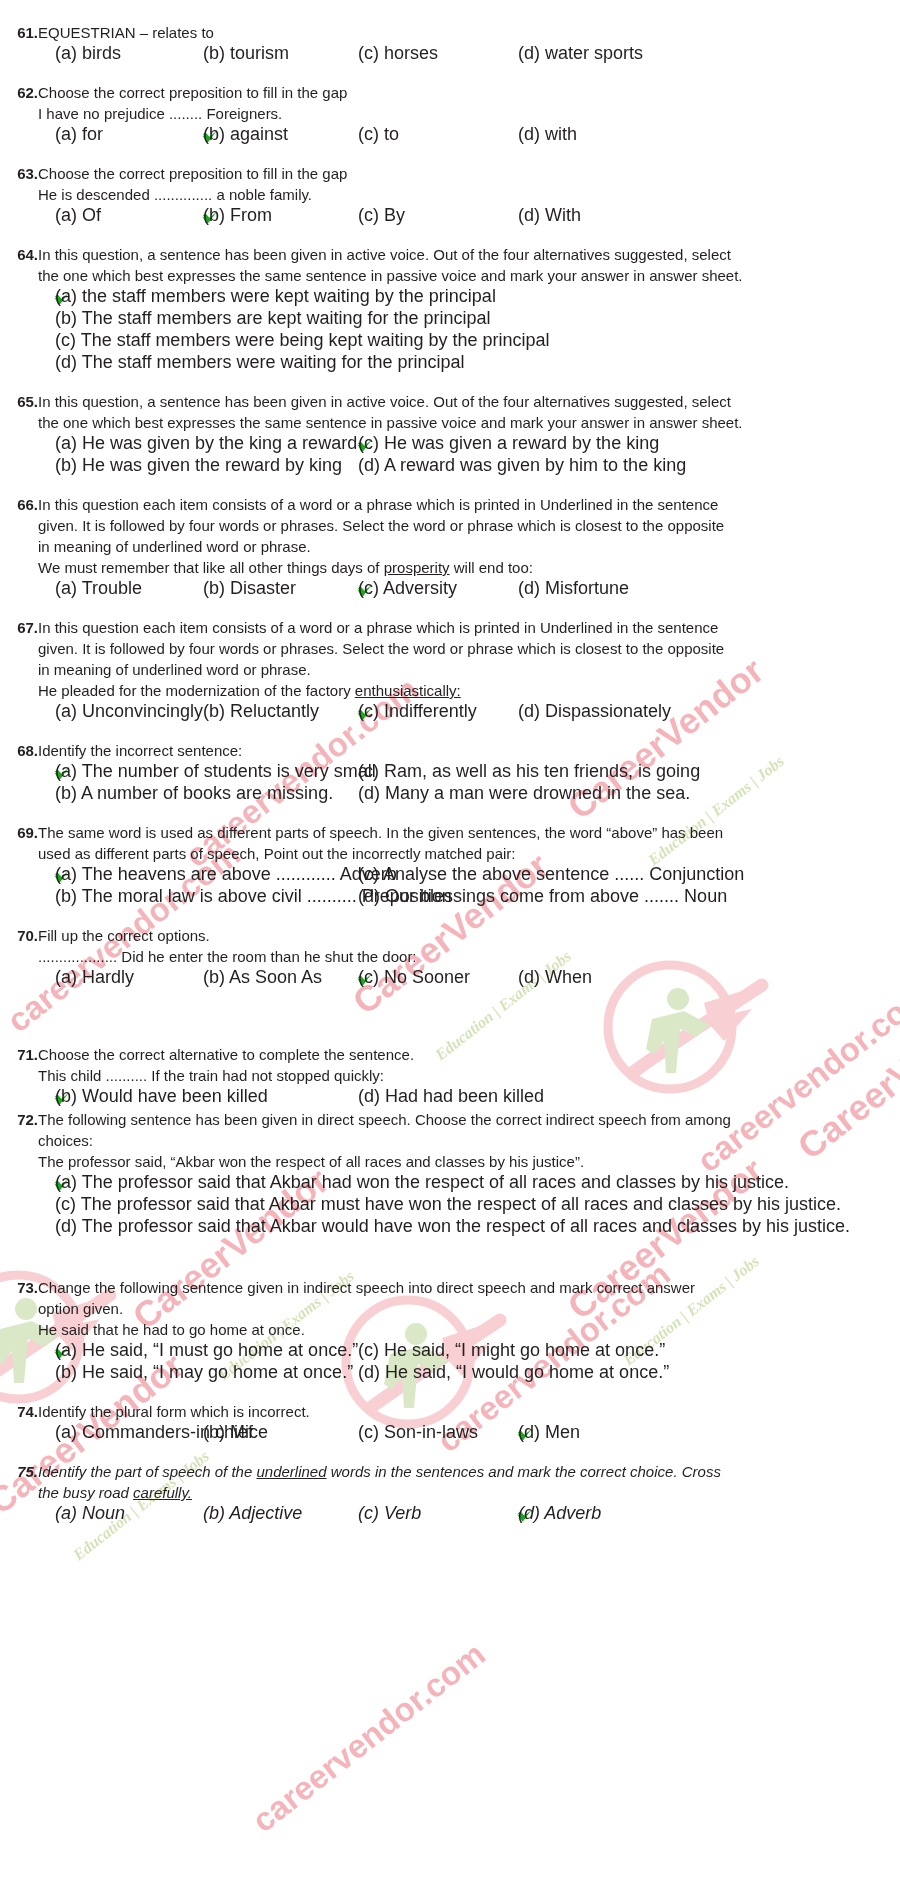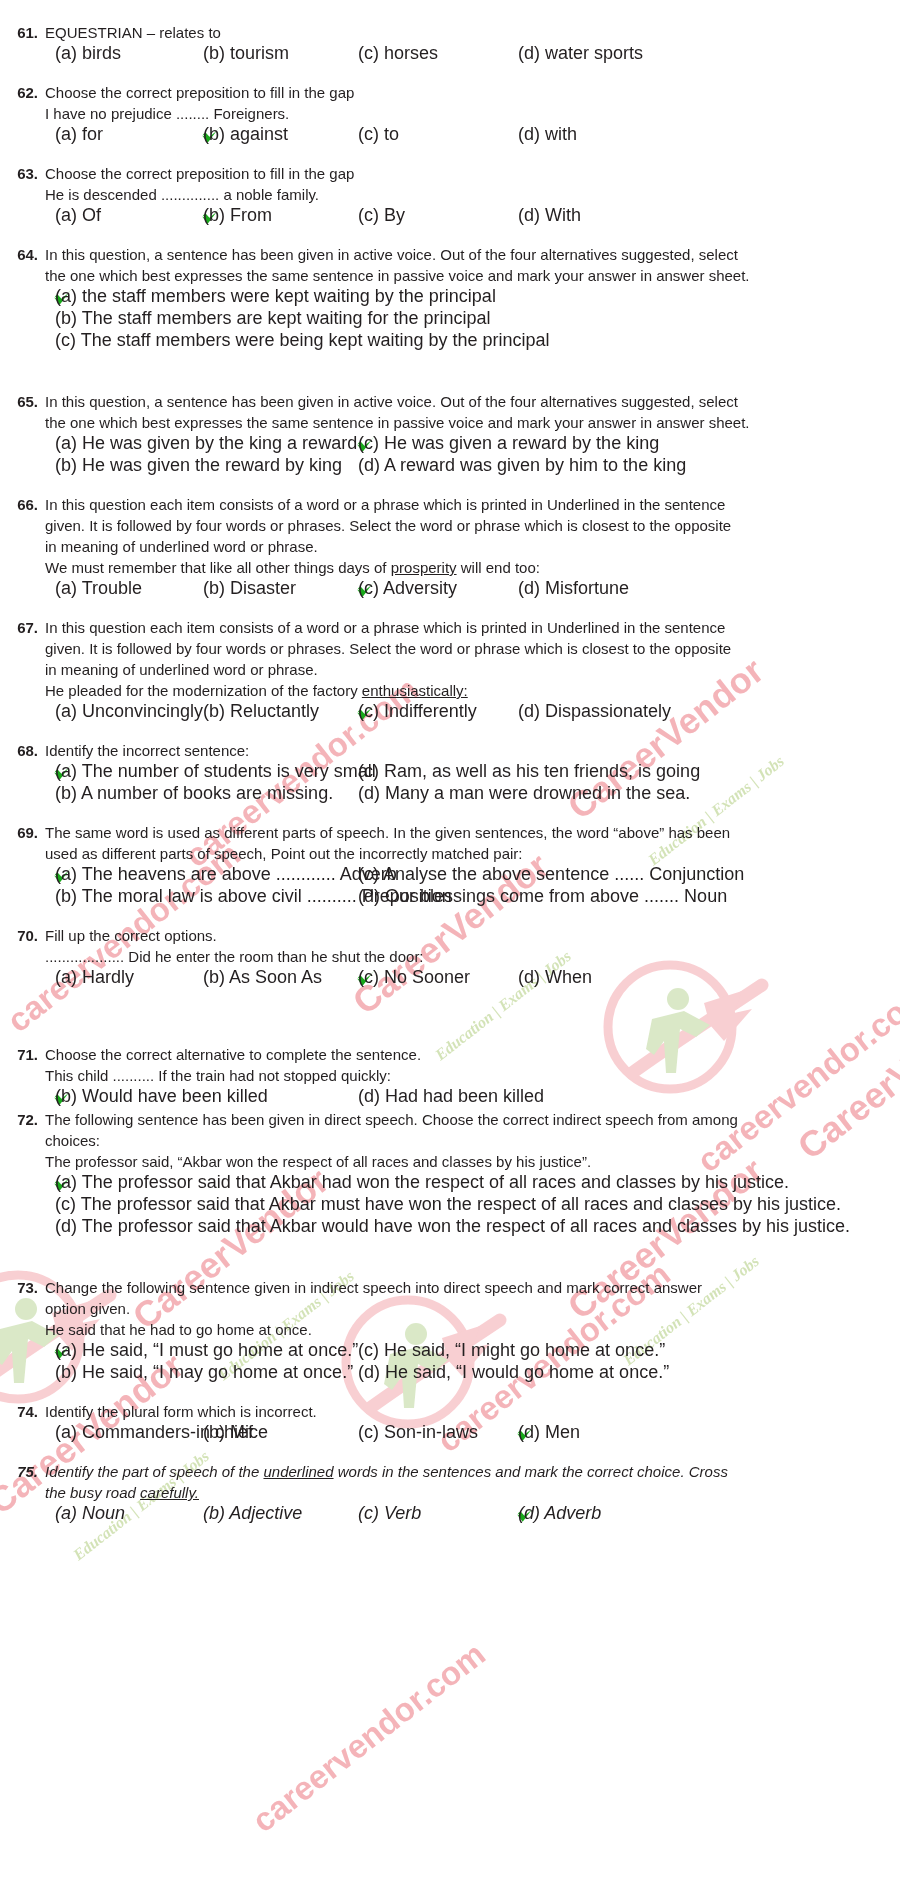--- a/index.html
+++ b/index.html
@@ -23,21 +23,21 @@
     font-family:"Liberation Serif","DejaVu Serif",serif;
     color:#cfe0b0;opacity:.9;font-weight:700;font-style:italic;
     transform-origin:left top;
   }
   .wm-logo{position:absolute;width:190px;height:150px;opacity:.55;}
 
   
   .q{position:absolute;left:0;width:900px;}
   .qhead{display:flex;align-items:flex-start;}
   .qnum{
-    width:38px;flex:0 0 38px;text-align:right;padding-right:7px;
+    width:38px;flex:0 0 38px;text-align:right;padding-right:0;
     font-weight:700;font-size:15px;line-height:21px;
   }
   .qbody{flex:1 1 auto;}
   .line{font-size:15px;line-height:21px;white-space:pre-wrap;}
   .u{text-decoration:underline;}
 
   
   .optrow{position:relative;height:22px;}
   .opt{position:absolute;font-size:18px;line-height:21px;white-space:nowrap;}
   .c1{left:55px;}
@@ -171,20 +171,23 @@
                 <path d="M3.2 11.6 L8.6 18.8 L21 2.6 L17.2 7.2 L8.9 14.1 Z" fill="#19a81b"></path>
                 <path d="M4 10.2 L9 17.6 L12 14.6 L6.6 8.6 Z" fill="#19a81b"></path>
               </svg></span><span class="optmark">(a)</span> <span>the staff members were kept waiting by the principal</span></div>
         </div>
         <div class="optrow">
           <div class="opt full">(b) <span>The staff members are kept waiting for the principal</span></div>
         </div>
         <div class="optrow">
           <div class="opt full">(c) <span>The staff members were being kept waiting by the principal</span></div>
         </div>
+        <div class="optrow">
+          <div class="opt full">(d) <span>The staff members were waiting for the principal</span></div>
+        </div>
       </div>
       <div class="q" style="top: 391px;">
         <div class="qhead">
           <div class="qnum">65.</div>
           <div class="qbody">
             <div class="line">In this question, a sentence has been given in active voice. Out of the four alternatives suggested, select</div>
             <div class="line">the one which best expresses the same sentence in passive voice and mark your answer in answer sheet.</div>
           </div>
         </div>
         <div class="optrow">

